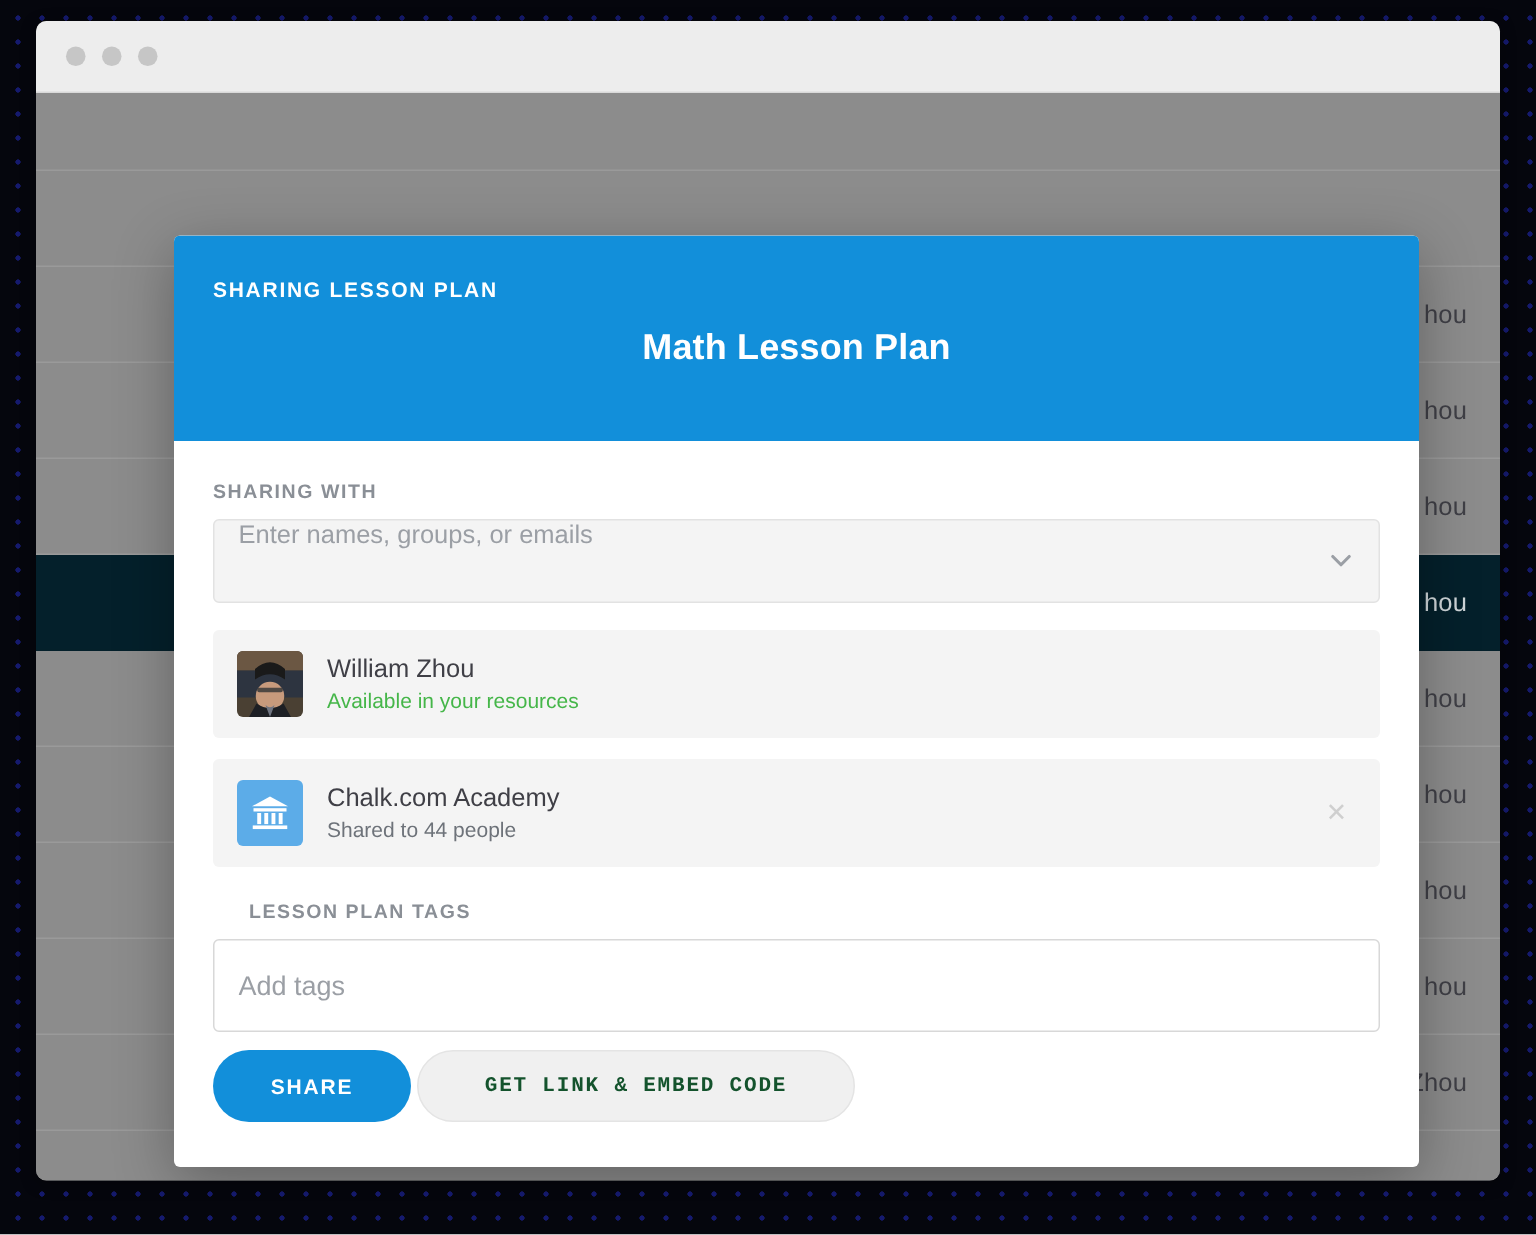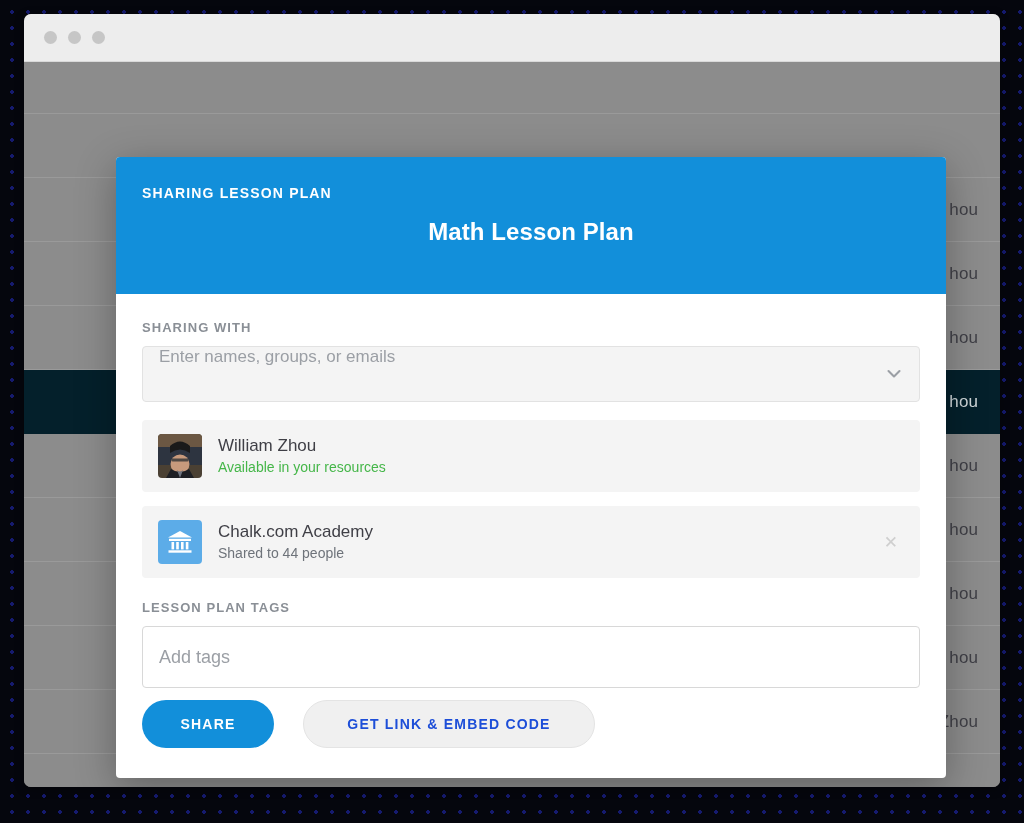--- a/index.html
+++ b/index.html
@@ -195,21 +195,21 @@
     top: 50%;
     transform: translateY(-50%);
     color: #cfcfcf;
     font-size: 17px;
     line-height: 1;
     cursor: pointer;
     font-family: "Liberation Sans", sans-serif;
   }
 
   
-  #tags-label { margin-top: 22px; }
+  #tags-label { margin-top: 22px; margin-left: 24px; }
   #tags-field {
     height: 62px;
     background: #ffffff;
     border: 1px solid #d8d8d8;
     border-radius: 4px;
     display: flex;
     align-items: center;
     padding: 0 16px;
     margin-bottom: 12px;
   }
@@ -219,21 +219,21 @@
     font-size: 18px;
     color: #3f3f46;
     width: 100%;
   }
   #tags-input::placeholder { color: #9b9fa5; }
 
   
   #modal-actions {
     display: flex;
     align-items: flex-end;
-    gap: 29px;
+    gap: 4px;
   }
   .btn {
     height: 48px;
     border-radius: 24px;
     font-family: "Liberation Sans", sans-serif;
     font-size: 14px;
     font-weight: bold;
     letter-spacing: 1.2px;
     border: 1px solid transparent;
     cursor: pointer;
@@ -243,22 +243,23 @@
     padding: 0 28px;
   }
   .btn-primary {
     background: #128fda;
     color: #ffffff;
     min-width: 132px;
   }
   .btn-secondary {
     background: #f0f0f0;
     border-color: #e4e4e4;
-    color: #1d4ed8;
+    color: #14532d;
     min-width: 292px;
+    font-family: Liberation Mono, monospace;
   }
   .btn-ghost {
     background: #f0f0f0;
     border-color: #e0e0e0;
     color: #54595f;
     min-width: 156px;
     margin-left: auto;
   }
 </style>
 </head>

